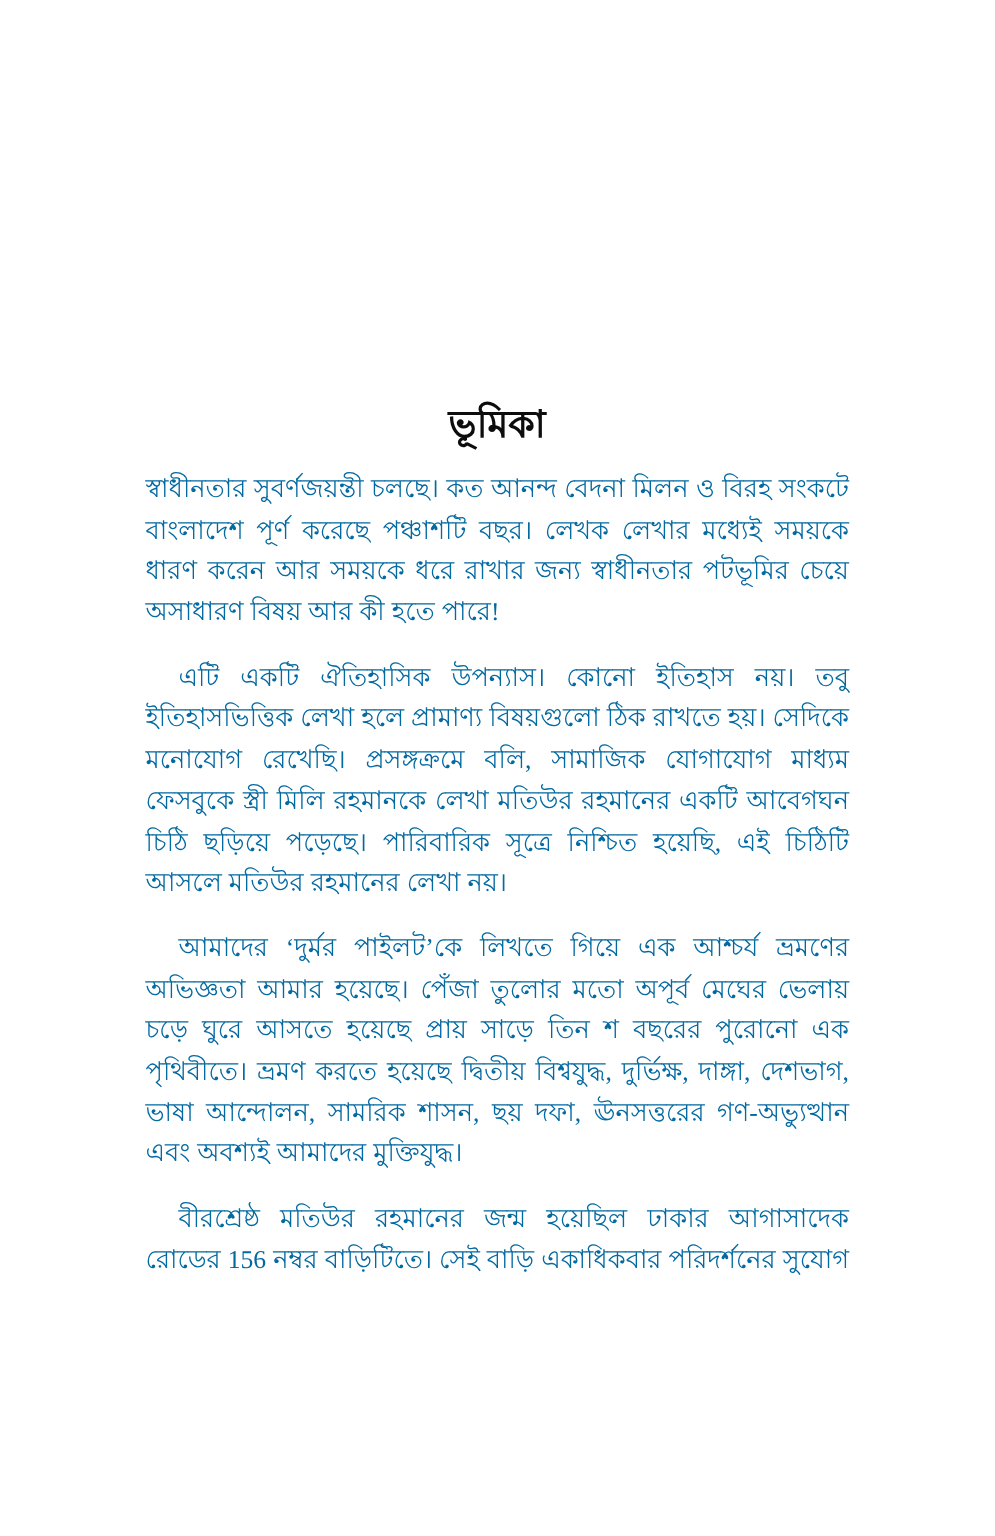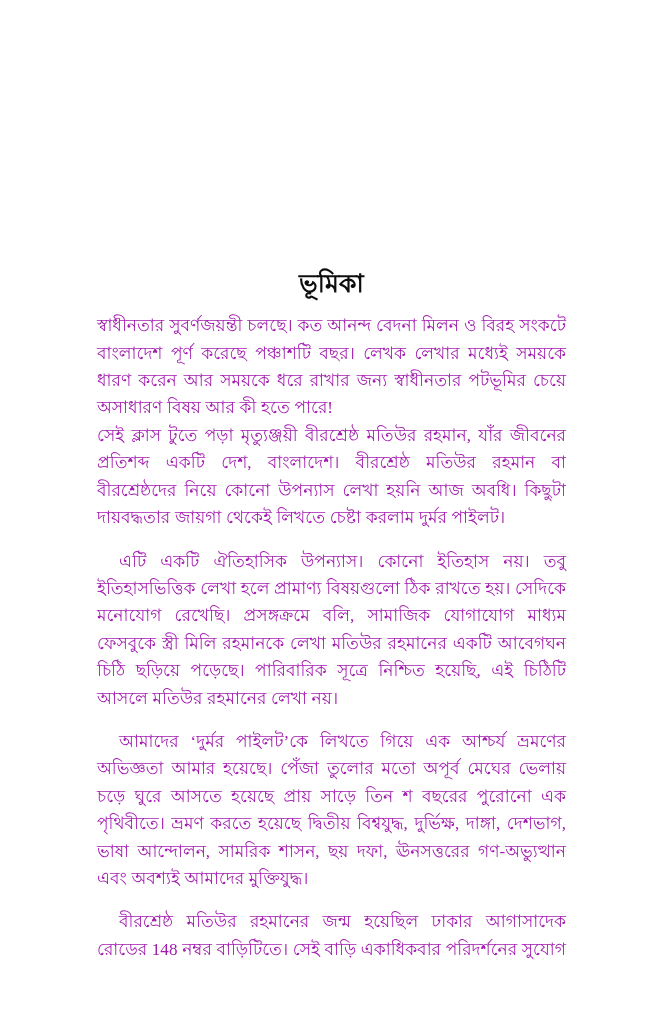--- a/index.html
+++ b/index.html
@@ -44,21 +44,21 @@
     color: #0d0d0d;
   }
 
   .body-paragraph {
     font-size: 17.1px;
     line-height: 27.4px;
     text-align: justify;
     text-align-last: left;
     text-justify: inter-word;
     margin: 0;
-    color: #a21caf;
+    color: #0369a1;
     word-spacing: 0.4px;
   }
 
   .body-paragraph + .body-paragraph {
     margin-top: 0px;
   }
 
   .body-paragraph.indented {
     text-indent: 22px;
   }
@@ -71,23 +71,22 @@
 <body>
 
 <div class="page">
 
   <div class="text-block">
 
     <h1 class="page-heading">ভূমিকা</h1>
 
     <p class="body-paragraph">স্বাধীনতার সুবর্ণজয়ন্তী চলছে। কত আনন্দ বেদনা মিলন ও বিরহ সংকটে বাংলাদেশ পূর্ণ করেছে পঞ্চাশটি বছর। লেখক লেখার মধ্যেই সময়কে ধারণ করেন আর সময়কে ধরে রাখার জন্য স্বাধীনতার পটভূমির চেয়ে অসাধারণ বিষয় আর কী হতে পারে!</p>
 
-    <p class="body-paragraph">সেই ক্লাস টুতে পড়া মৃত্যুঞ্জয়ী বীরশ্রেষ্ঠ মতিউর রহমান, যাঁর জীবনের প্রতিশব্দ একটি দেশ, বাংলাদেশ। বীরশ্রেষ্ঠ মতিউর রহমান বা বীরশ্রেষ্ঠদের নিয়ে কোনো উপন্যাস লেখা হয়নি আজ অবধি। কিছুটা দায়বদ্ধতার জায়গা থেকেই লিখতে চেষ্টা করলাম দুর্মর পাইলট।</p>
 
     <p class="body-paragraph indented gap-before">এটি একটি ঐতিহাসিক উপন্যাস। কোনো ইতিহাস নয়। তবু ইতিহাসভিত্তিক লেখা হলে প্রামাণ্য বিষয়গুলো ঠিক রাখতে হয়। সেদিকে মনোযোগ রেখেছি। প্রসঙ্গক্রমে বলি, সামাজিক যোগাযোগ মাধ্যম ফেসবুকে স্ত্রী মিলি রহমানকে লেখা মতিউর রহমানের একটি আবেগঘন চিঠি ছড়িয়ে পড়েছে। পারিবারিক সূত্রে নিশ্চিত হয়েছি, এই চিঠিটি আসলে মতিউর রহমানের লেখা নয়।</p>
 
     <p class="body-paragraph indented gap-before">আমাদের ‘দুর্মর পাইলট’কে লিখতে গিয়ে এক আশ্চর্য ভ্রমণের অভিজ্ঞতা আমার হয়েছে। পেঁজা তুলোর মতো অপূর্ব মেঘের ভেলায় চড়ে ঘুরে আসতে হয়েছে প্রায় সাড়ে তিন শ বছরের পুরোনো এক পৃথিবীতে। ভ্রমণ করতে হয়েছে দ্বিতীয় বিশ্বযুদ্ধ, দুর্ভিক্ষ, দাঙ্গা, দেশভাগ, ভাষা আন্দোলন, সামরিক শাসন, ছয় দফা, ঊনসত্তরের গণ-অভ্যুত্থান এবং অবশ্যই আমাদের মুক্তিযুদ্ধ।</p>
 
-    <p class="body-paragraph indented gap-before">বীরশ্রেষ্ঠ মতিউর রহমানের জন্ম হয়েছিল ঢাকার আগাসাদেক রোডের 148 নম্বর বাড়িটিতে। সেই বাড়ি একাধিকবার পরিদর্শনের সুযোগ</p>
+    <p class="body-paragraph indented gap-before">বীরশ্রেষ্ঠ মতিউর রহমানের জন্ম হয়েছিল ঢাকার আগাসাদেক রোডের 156 নম্বর বাড়িটিতে। সেই বাড়ি একাধিকবার পরিদর্শনের সুযোগ</p>
 
   </div>
 
 </div>
 
 </body></html>

